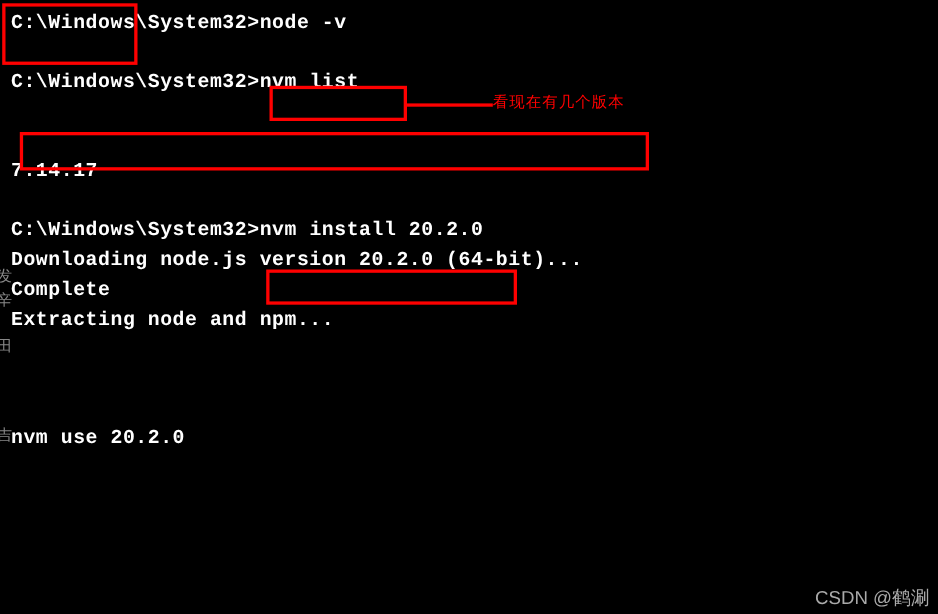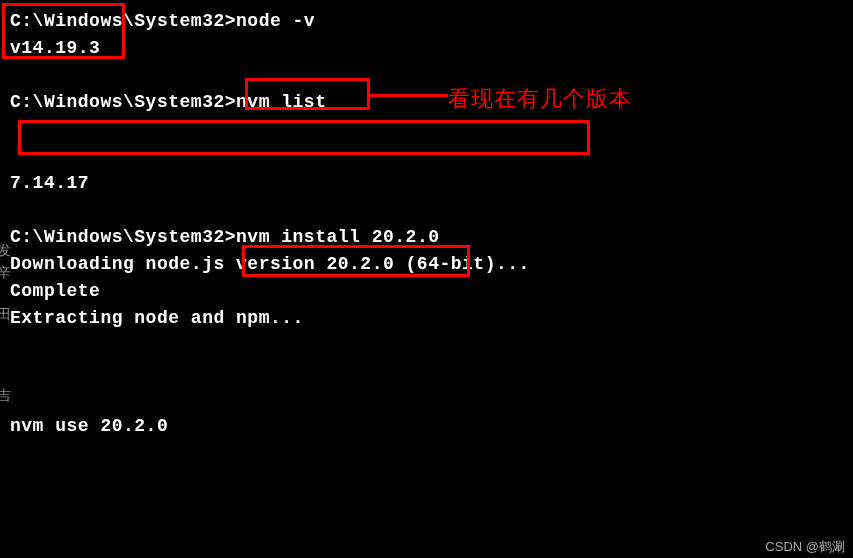--- a/index.html
+++ b/index.html
@@ -56,42 +56,42 @@
     .box4 {
       top: 245px;
       left: 242px;
       width: 228px;
       height: 32px;
     }
     .annotation {
       position: absolute;
       color: #f00;
       font-family: 'Microsoft YaHei', sans-serif;
-      font-size: 22px;
+      font-size: 14px;
       z-index: 2;
       letter-spacing: 1px;
     }
     .annotation1 {
       top: 82px;
       left: 448px;
     }
     .arrow-line {
       position: absolute;
       top: 94px;
       left: 370px;
       width: 78px;
       height: 3px;
       background: #f00;
     }
     .watermark {
       position: absolute;
       bottom: 2px;
       right: 8px;
       color: #aaa;
-      font-size: 13px;
+      font-size: 17px;
       font-family: sans-serif;
       letter-spacing: 0;
       z-index: 3;
     }
     .side-chars {
       position: absolute;
       left: -3px;
       color: #888;
       font-size: 14px;
       z-index: 0;
@@ -101,21 +101,20 @@
     .sc2 { top: 240px; }
     .sc3 { top: 262px; }
     .sc4 { top: 304px; }
     .sc5 { top: 385px; }
   </style>
 </head>
 <body>
 
 <div class="terminal">
   <div class="line"><span>C:\Windows\System32&gt;</span><span>node -v</span></div>
-  <div class="line"><span>v14.19.3</span></div>
   <div class="line">&nbsp;</div>
   <div class="line"><span>C:\Windows\System32&gt;</span><span>nvm list</span></div>
   <div class="line">&nbsp;</div>
   <div class="line">&nbsp;</div>
   <div class="line"><span>7.14.17</span></div>
   <div class="line">&nbsp;</div>
   <div class="line"><span>C:\Windows\System32&gt;</span><span>nvm install 20.2.0</span></div>
   <div class="line"><span>Downloading node.js version 20.2.0 (64-bit)...</span></div>
   <div class="line"><span>Complete</span></div>
   <div class="line"><span>Extracting node and npm...</span></div>

